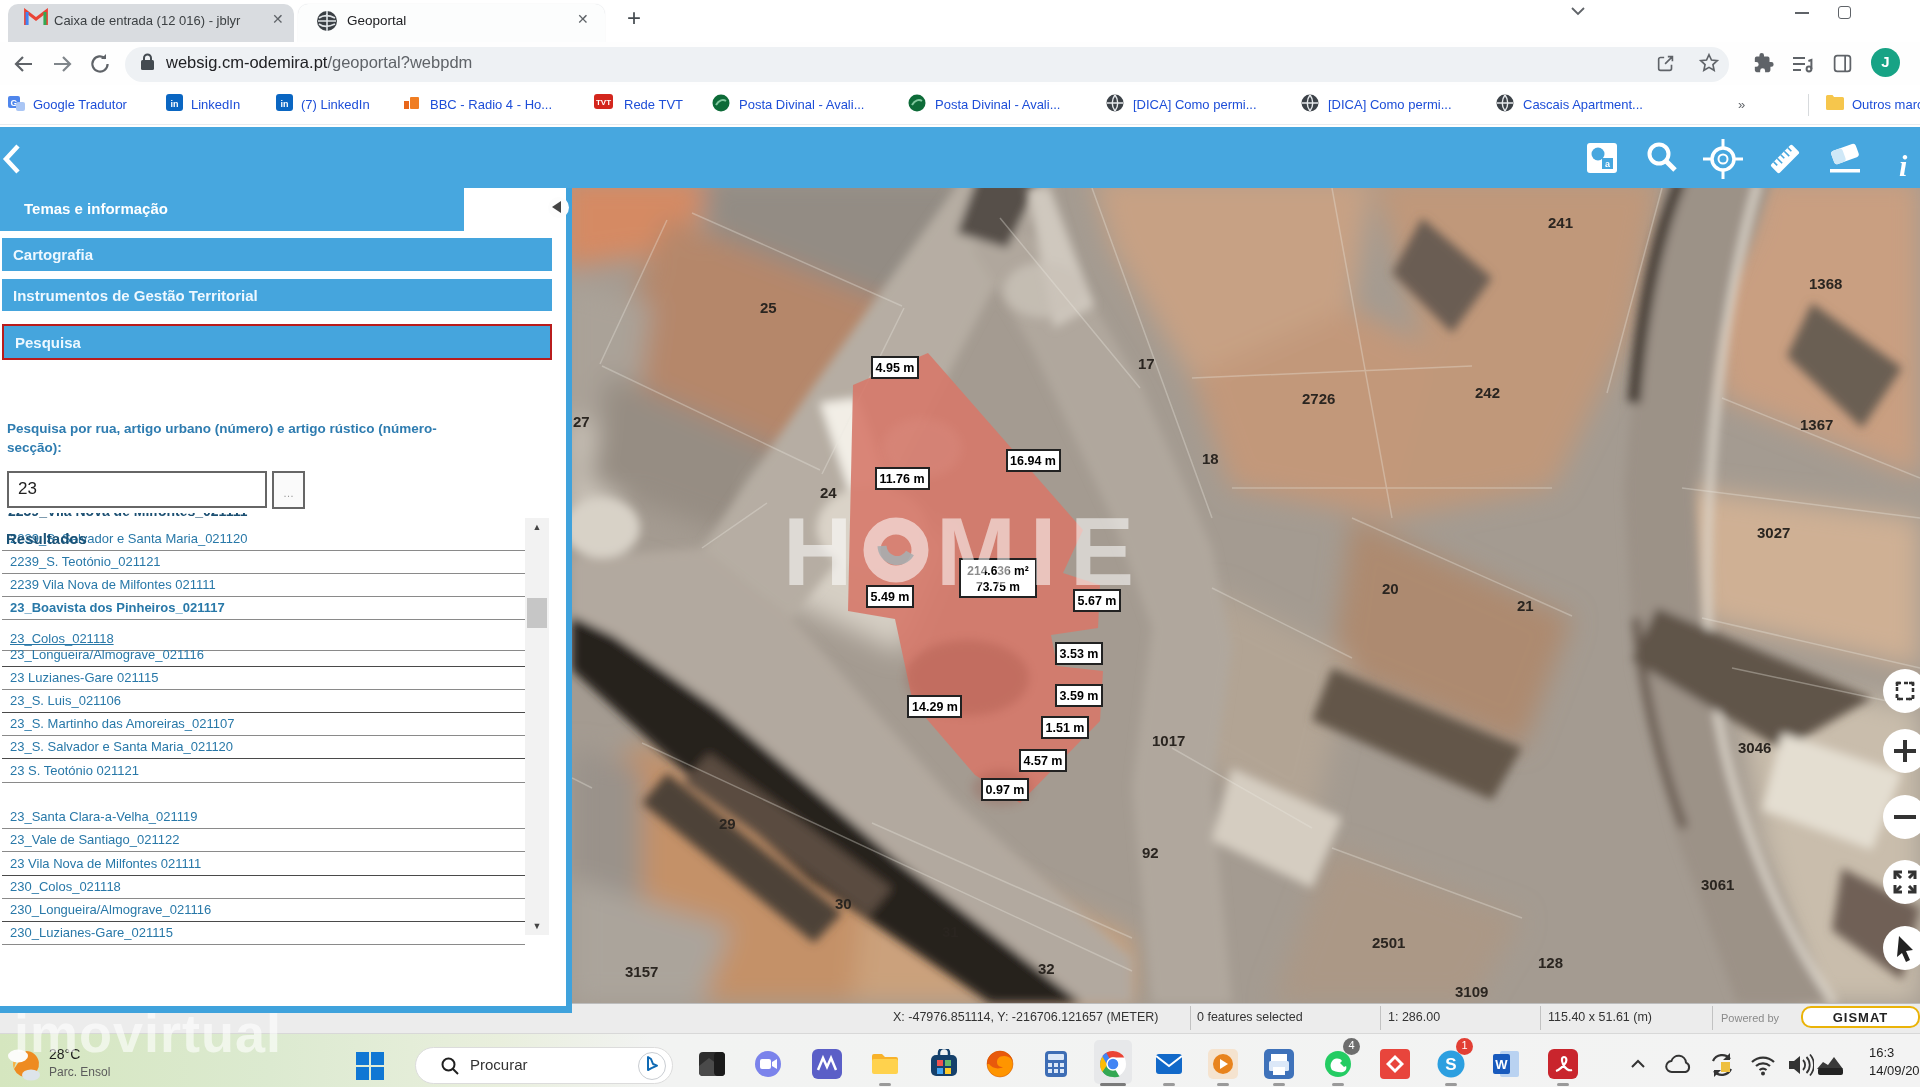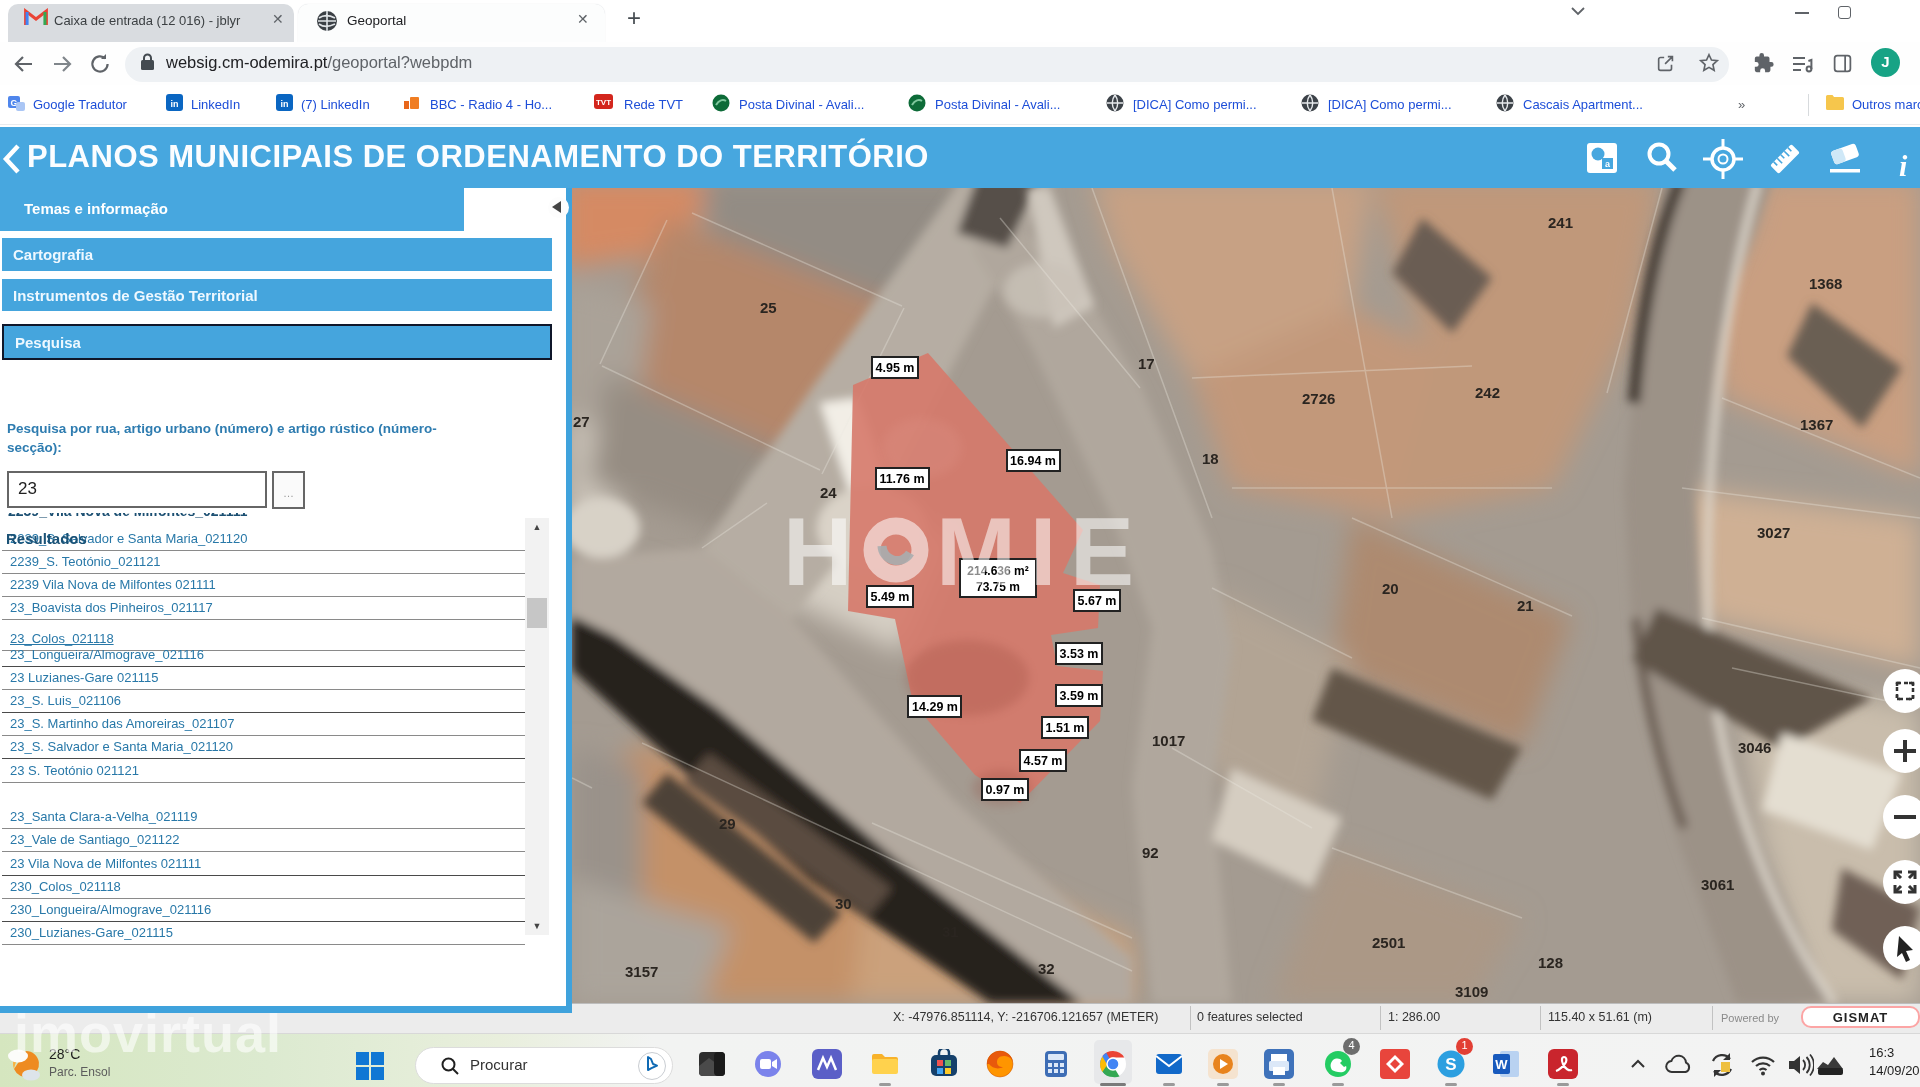--- a/index.html
+++ b/index.html
@@ -15,21 +15,21 @@
 .bmi{top:9px;}
 .bmt{top:12px;font-size:13px;color:#1d4ed8;white-space:nowrap;}
 
 #bhead{left:0;top:127px;width:1920px;height:61px;background:#47a7df;}
 #btitle{left:27px;top:12px;font-size:31px;font-weight:bold;color:#fbfdff;letter-spacing:.5px;white-space:nowrap;}
 
 #sbar{left:0;top:188px;width:572px;height:825px;background:#fff;border-right:6px solid #3fa2dc;border-bottom:7px solid #3fa2dc;z-index:2;}
 #sbhead{z-index:3;left:0;top:188px;width:464px;height:43px;background:#47a7df;}
 #sbhead span{position:absolute;left:24px;top:12px;color:#fff;font-weight:bold;font-size:15px;}
 .acc{z-index:3;left:2px;width:550px;background:#45a5dd;color:#eef8ff;font-weight:bold;font-size:15px;padding:8px 0 0 11px;}
-#acc3{border:2px solid #0f172a;}
+#acc3{border:2px solid #b91c1c;}
 #plabel{z-index:3;left:7px;top:419px;width:540px;font-size:13.5px;font-weight:bold;color:#2e7cb0;line-height:19px;}
 #sinput{z-index:3;left:7px;top:471px;width:260px;height:37px;border:2px solid #666;background:#fff;font-size:17px;color:#222;padding:6px 0 0 9px;}
 #sbtn{z-index:3;left:272px;top:471px;width:33px;height:38px;border:2px solid #666;background:#fafafa;color:#999;font-size:11px;text-align:center;padding-top:14px;}
 #rlist{z-index:3;left:2px;top:518px;width:547px;height:437px;background:#fff;overflow:hidden;}
 .row{position:absolute;left:0;width:523px;height:24px;font-size:13px;color:#2878a8;padding:4px 0 0 8px;border-bottom:1px solid #8a8a8a;white-space:nowrap;}
 .dk{border-bottom:1.6px solid #4a4a4a;}
 #resl{z-index:3;left:6px;top:530px;font-size:15px;font-weight:bold;color:#1b5276;}
 #clip0{z-index:3;left:8px;top:503px;font-size:14px;font-weight:bold;color:#1b4f72;white-space:nowrap;clip-path:inset(10px 0 1px 0);}
 
 #sctrack{z-index:3;left:525px;top:518px;width:24px;height:417px;background:#f2f2f2;}
@@ -166,21 +166,20 @@
   <svg class="abs bmi" style="left:1825px" width="19" height="16" viewBox="0 0 19 16">
       <path d="M1 2.5A1.5 1.5 0 0 1 2.5 1h5L9 3h8.5A1.5 1.5 0 0 1 19 4.5v10A1.5 1.5 0 0 1 17.5 16h-15A1.5 1.5 0 0 1 1 14.5z" fill="#f6c64c"></path>
     </svg>
   <div class="abs bmt" style="left:1852px">Outros marcadore</div>
 </div>
 
 <div class="abs" id="bhead">
   <svg class="abs" style="left:2px;top:16px" width="20" height="32" viewBox="0 0 20 32">
       <path d="M16 3L4 16l12 13" stroke="#fff" stroke-width="4.5" fill="none"></path>
     </svg>
-  <div class="abs" id="btitle">PLANOS MUNICIPAIS DE ORDENAMENTO DO TERRITÓRIO</div>
   <svg class="abs" style="left:1586px;top:15px" width="32" height="32" viewBox="0 0 32 32">
       <rect x="1" y="1" width="30" height="30" rx="3" fill="#fff"></rect>
       <circle cx="12" cy="12" r="6.5" fill="#47a7df"></circle>
       <rect x="16" y="16" width="11" height="11" fill="#47a7df"></rect>
       <text x="21.5" y="25" font-size="9" fill="#fff" text-anchor="middle" font-weight="bold">a</text>
     </svg>
   <svg class="abs" style="left:1645px;top:13px" width="35" height="35" viewBox="0 0 35 35">
       <circle cx="14" cy="14" r="9.5" stroke="#fff" stroke-width="4" fill="none"></circle>
       <path d="M21 21l9 9" stroke="#fff" stroke-width="5"></path>
     </svg>
@@ -401,21 +400,21 @@
 <div class="abs acc" style="top:238px;height:33px;">Cartografia</div>
 <div class="abs acc" style="top:279px;height:32px;">Instrumentos de Gestão Territorial</div>
 <div class="abs acc" id="acc3" style="top:324px;height:36px;">Pesquisa</div>
 <div class="abs" id="plabel">Pesquisa por rua, artigo urbano (número) e artigo rústico (número-<br>secção):</div>
 <div class="abs" id="sinput">23</div>
 <div class="abs" id="sbtn">…</div>
 <div class="abs" id="rlist">
   <div class="row" style="top:9px;">2239_S. Salvador e Santa Maria_021120</div>
   <div class="row" style="top:32px;">2239_S. Teotónio_021121</div>
   <div class="row" style="top:55px;">2239  Vila Nova de Milfontes  021111</div>
-  <div class="row" style="top:78px;">23_Boavista dos Pinheiros_021117</div>
+  <div class="row" style="top:78px;font-weight:bold;">23_Boavista dos Pinheiros_021117</div>
   <div class="row" style="top:109px;text-decoration:underline;">23_Colos_021118</div>
   <div class="row dk" style="top:125px;">23_Longueira/Almograve_021116</div>
   <div class="row" style="top:148px;">23  Luzianes-Gare  021115</div>
   <div class="row dk" style="top:171px;">23_S. Luis_021106</div>
   <div class="row" style="top:194px;">23_S. Martinho das Amoreiras_021107</div>
   <div class="row dk" style="top:217px;">23_S. Salvador e Santa Maria_021120</div>
   <div class="row" style="top:241px;">23  S. Teotónio  021121</div>
   <div class="row" style="top:287px;">23_Santa Clara-a-Velha_021119</div>
   <div class="row" style="top:310px;">23_Vale de Santiago_021122</div>
   <div class="row dk" style="top:334px;">23  Vila Nova de Milfontes  021111</div>
@@ -433,21 +432,21 @@
 <div class="abs" id="status"></div>
 <div class="abs st" style="left:893px">X: -47976.851114, Y: -216706.121657 (METER)</div>
 <div class="abs st" style="left:1197px">0 features selected</div>
 <div class="abs st" style="left:1388px">1: 286.00</div>
 <div class="abs st" style="left:1548px">115.40 x 51.61 (m)</div>
 <div class="abs stsep" style="left:1190px"></div>
 <div class="abs stsep" style="left:1380px"></div>
 <div class="abs stsep" style="left:1540px"></div>
 <div class="abs stsep" style="left:1712px"></div>
 <div class="abs" style="left:1721px;top:1012px;font-size:11px;color:#8a8a8a;">Powered by</div>
-<div class="abs" style="left:1801px;top:1006px;width:119px;height:22px;border:2px solid #fca5a5;border-radius:10px;background:#fff;font-size:13px;font-weight:bold;color:#222;letter-spacing:1px;text-align:center;padding-top:2px;">GISMAT</div>
+<div class="abs" style="left:1801px;top:1006px;width:119px;height:22px;border:2px solid #eab308;border-radius:10px;background:#fff;font-size:13px;font-weight:bold;color:#222;letter-spacing:1px;text-align:center;padding-top:2px;">GISMAT</div>
 
 <div class="abs" id="task"></div>
 <svg class="abs" style="left:6px;top:1044px" width="40" height="40" viewBox="0 0 40 40">
     <path d="M20 7a13 13 0 1 1-12 18z" fill="#ee8b21"></path>
     <path d="M8 25a13 13 0 0 1 12-18c-8 4-10 10-12 18z" fill="#f9b13e"></path>
     <ellipse cx="12" cy="12" rx="10" ry="6.5" fill="#fcfcfa"></ellipse>
     <ellipse cx="25" cy="31" rx="9" ry="5.5" fill="#dde4ea"></ellipse>
   </svg>
 <div class="abs" style="left:49px;top:1046px;font-size:14px;color:#1f1f1f;">28°C</div>
 <div class="abs" style="left:49px;top:1065px;font-size:12px;color:#5c5c5c;">Parc. Ensol</div>

